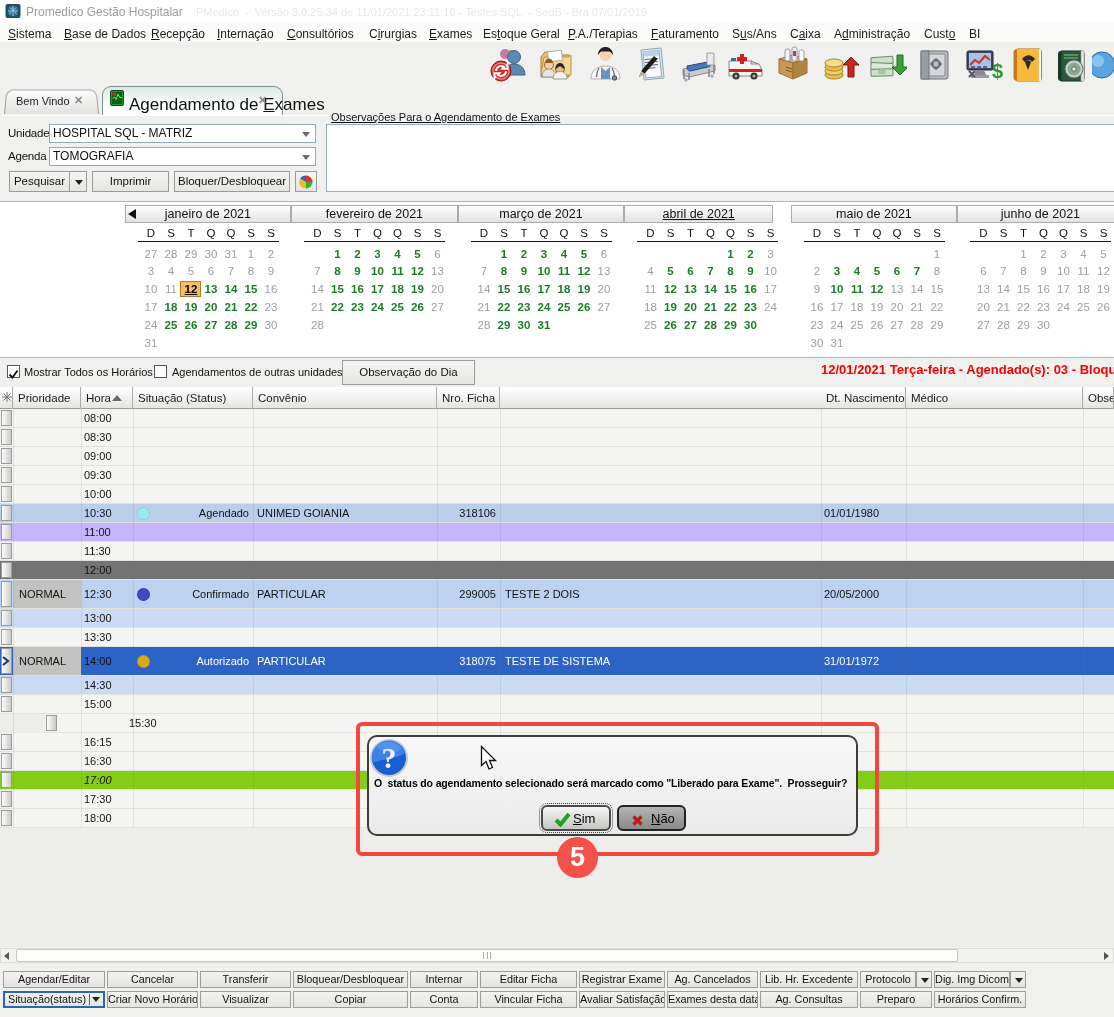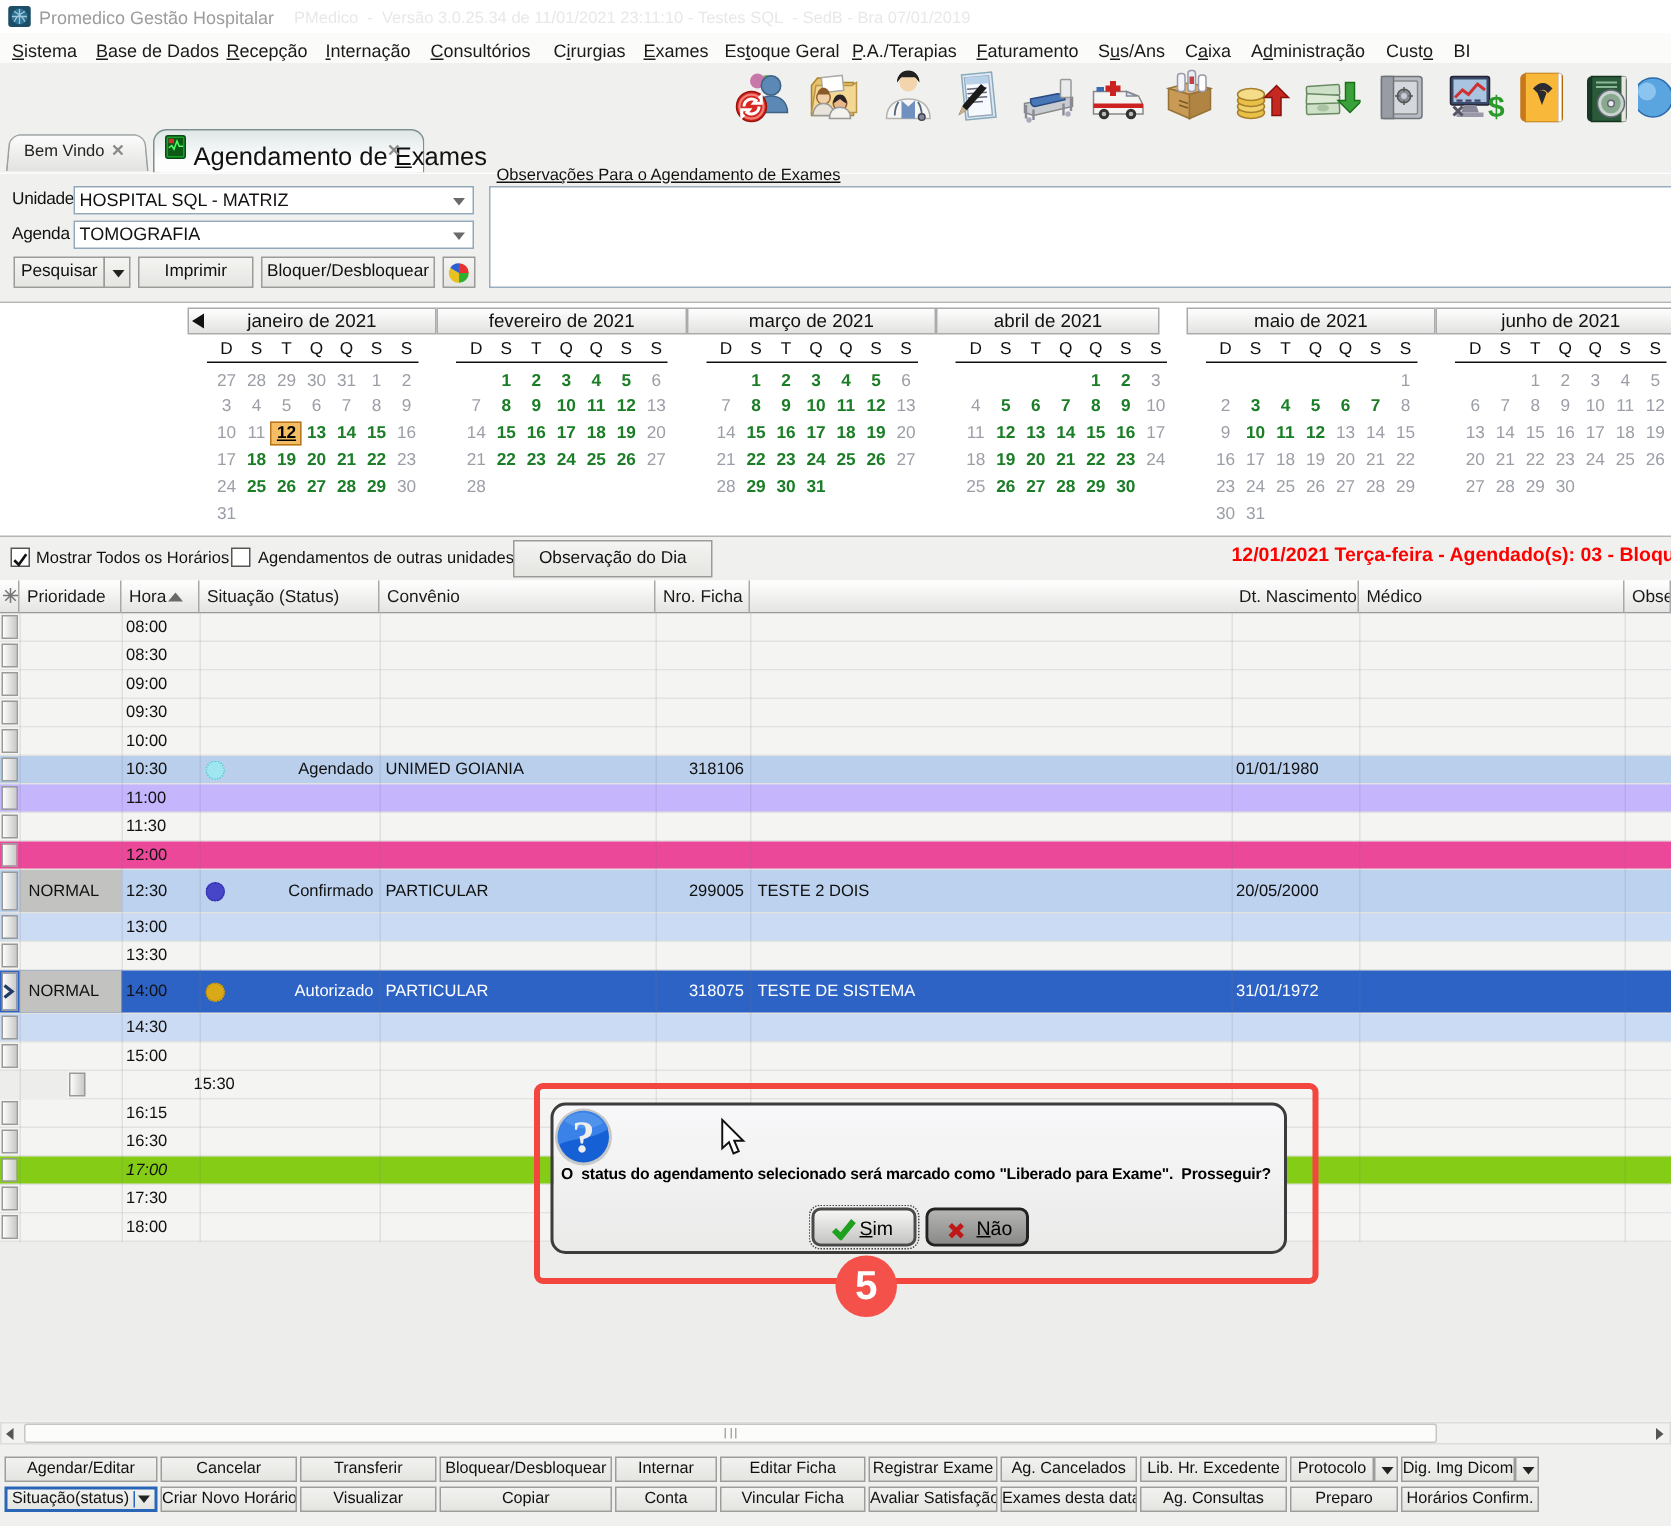--- a/index.html
+++ b/index.html
@@ -211,21 +211,21 @@
 <path d="M7 7L7 13.5A6.5 6.5 0 0 1 1.2 3.6z" fill="#e8c020"></path>
 <path d="M7 7L1.2 3.6A6.5 6.5 0 0 1 7 0.5z" fill="#3060d0"></path>
 </svg>
     </div>
 <div class="abs" style="left:331px;top:111px;font-size:11px;color:#111;text-decoration:underline;">Observações Para o Agendamento de Exames</div>
 <div class="abs" style="left:326px;top:124px;width:788px;height:68px;background:#fff;border:1px solid #98aebe;border-right:none;"></div>
 <div class="abs" style="left:0;top:201px;width:1114px;height:157px;background:#fff;border-top:1px solid #b5b5b3;border-bottom:1px solid #b5b5b3;"></div>
 <div class="monthhdr" style="left:124.7px;width:166.5px;">janeiro de 2021</div>
 <div class="monthhdr" style="left:291.2px;width:166.5px;">fevereiro de 2021</div>
 <div class="monthhdr" style="left:457.7px;width:166.5px;">março de 2021</div>
-<div class="monthhdr" style="left:624.2px;width:149px;">abril de 2021</div>
+<div class="monthhdr" style="left:624.2px;width:149px;text-decoration:underline;">abril de 2021</div>
 <div class="monthhdr" style="left:790.7px;width:166.5px;">maio de 2021</div>
 <div class="monthhdr" style="left:957.2px;width:166.5px;">junho de 2021</div>
 <div class="abs" style="left:128px;top:209px;width:0;height:0;border-top:5px solid transparent;border-bottom:5px solid transparent;border-right:8px solid #111;"></div>
 <div class="dow" style="left:141.0px;">D</div>
 <div class="dow" style="left:161.0px;">S</div>
 <div class="dow" style="left:181.0px;">T</div>
 <div class="dow" style="left:201.0px;">Q</div>
 <div class="dow" style="left:221.0px;">Q</div>
 <div class="dow" style="left:241.0px;">S</div>
 <div class="dow" style="left:261.0px;">S</div>
@@ -511,21 +511,21 @@
 <div class="gcell" style="left:824px;width:78px;line-height:19px;color:#111;">01/01/1980</div>
 </div>
 <div class="grow" style="top:523px;height:19px;background:#c4b5fd;">
 <div class="selbox"></div>
 <div class="gcell" style="left:84px;width:48px;line-height:19px;color:#111;">11:00</div>
 </div>
 <div class="grow" style="top:542px;height:19px;background:#f4f4f3;">
 <div class="selbox"></div>
 <div class="gcell" style="left:84px;width:48px;line-height:19px;color:#111;">11:30</div>
 </div>
-<div class="grow" style="top:561px;height:19px;background:#ec4899;">
+<div class="grow" style="top:561px;height:19px;background:#737373;">
 <div class="selbox"></div>
 <div class="gcell" style="left:84px;width:48px;line-height:19px;color:#111;">12:00</div>
 </div>
 <div class="grow" style="top:580px;height:29px;background:#bcd2ef;">
 <div class="selbox"></div>
 <div class="gcell" style="left:13px;width:68px;background:#c2c2c0;line-height:29px;color:#111;padding-left:6px;">NORMAL</div>
 <div class="gcell" style="left:84px;width:48px;line-height:29px;color:#111;">12:30</div>
 <div class="circ" style="left:137px;top:8px;background:#4745c8;border:1px dotted #2a28a0;"></div>
 <div class="gcell" style="left:155px;width:94px;text-align:right;line-height:29px;color:#111;">Confirmado</div>
 <div class="gcell" style="left:257px;width:176px;line-height:29px;color:#111;">PARTICULAR</div>

